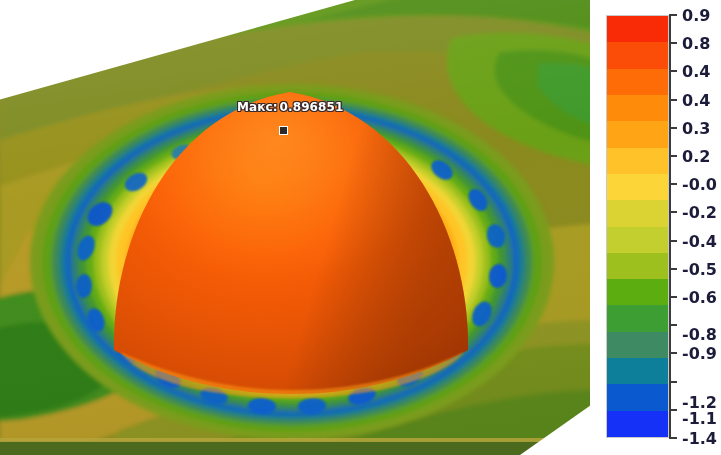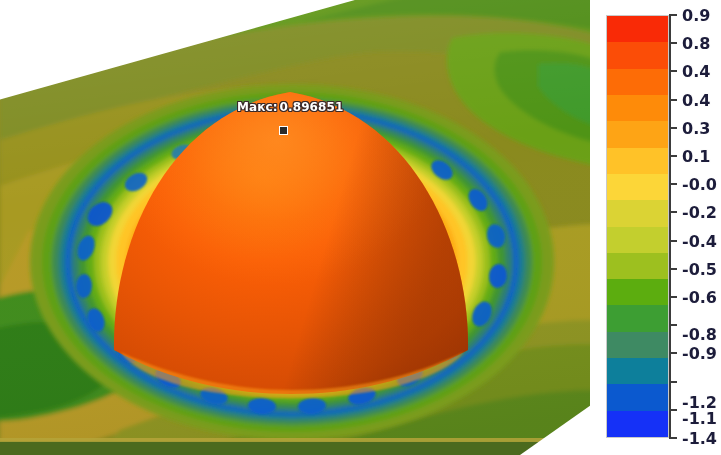--- a/index.html
+++ b/index.html
@@ -335,21 +335,21 @@
         <div class="cb-ticklabel" style="top: 0px;">0.9</div>
         <div class="cb-tick" style="top: 27.2px;"></div>
         <div class="cb-ticklabel" style="top: 28.2px;">0.8</div>
         <div class="cb-tick" style="top: 55.4px;"></div>
         <div class="cb-ticklabel" style="top: 56.4px;">0.4</div>
         <div class="cb-tick" style="top: 83.6px;"></div>
         <div class="cb-ticklabel" style="top: 84.6px;">0.4</div>
         <div class="cb-tick" style="top: 111.8px;"></div>
         <div class="cb-ticklabel" style="top: 112.8px;">0.3</div>
         <div class="cb-tick" style="top: 140px;"></div>
-        <div class="cb-ticklabel" style="top: 141px;">0.1</div>
+        <div class="cb-ticklabel" style="top: 141px;">0.2</div>
         <div class="cb-tick" style="top: 168.2px;"></div>
         <div class="cb-ticklabel" style="top: 169.2px; text-align: center;">-0.0</div>
         <div class="cb-tick" style="top: 196.4px;"></div>
         <div class="cb-ticklabel" style="top: 197.4px;">-0.2</div>
         <div class="cb-tick" style="top: 224.6px;"></div>
         <div class="cb-ticklabel" style="top: 225.6px;">-0.4</div>
         <div class="cb-tick" style="top: 252.8px;"></div>
         <div class="cb-ticklabel" style="top: 253.8px;">-0.5</div>
         <div class="cb-tick" style="top: 281px;"></div>
         <div class="cb-ticklabel" style="top: 282px;">-0.6</div>

